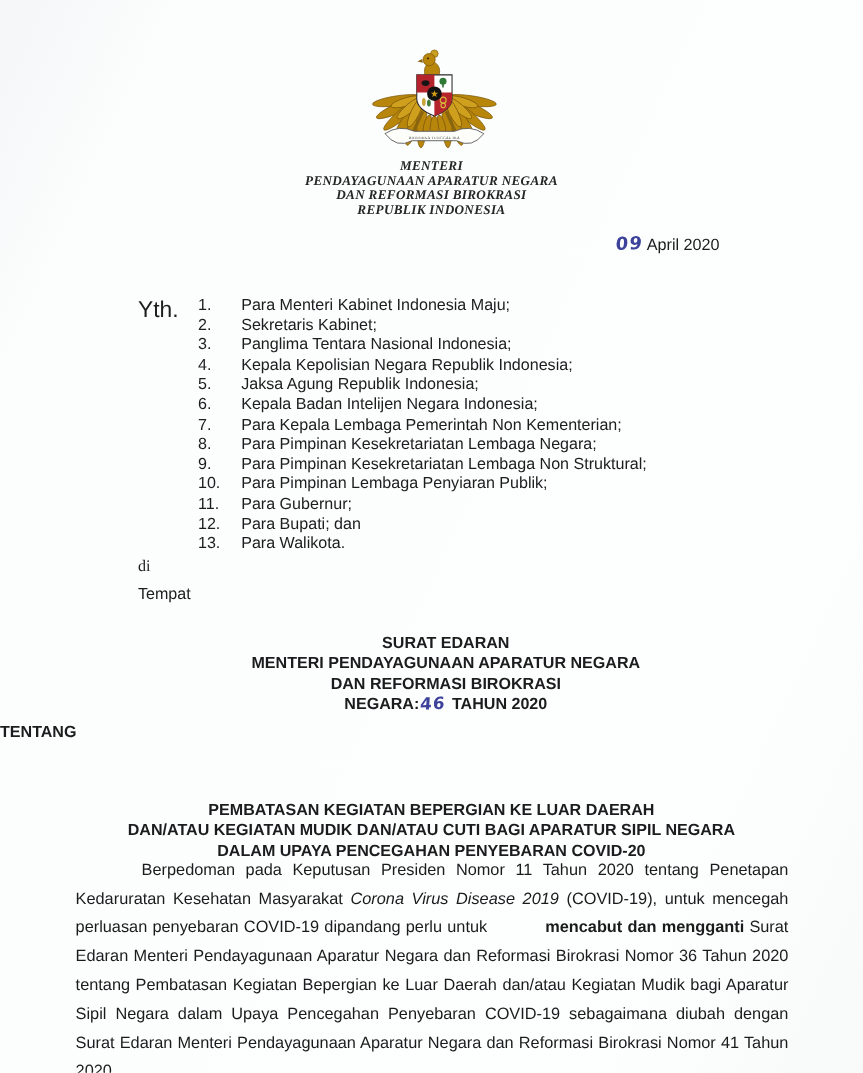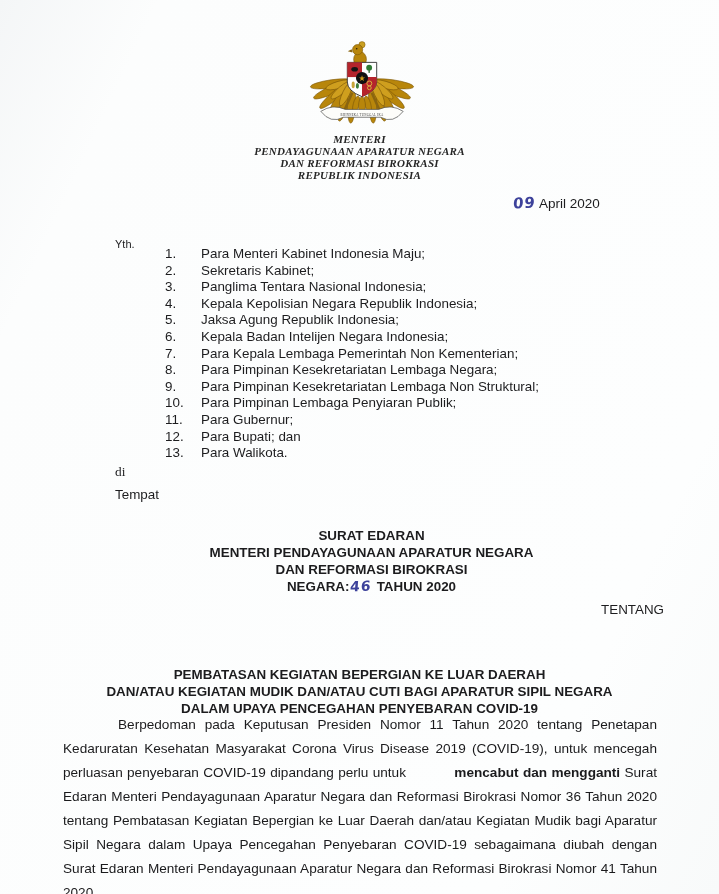--- a/index.html
+++ b/index.html
@@ -21,42 +21,42 @@
     letter-spacing:0.25px;color:#262626;font-style:italic;
   }
   .date-line{position:absolute;top:194px;left:513px;font-size:13.5px;white-space:nowrap;}
   .handwriting{
     color:#3d429b;font-weight:700;
     display:inline-block;transform:rotate(-2deg) skewX(-6deg);
     font-size:15px;letter-spacing:1px;
     font-family:"DejaVu Sans",sans-serif;
   }
   .hw-nomor{font-size:14px;margin:0 1px 0 1px;}
-  .yth{position:absolute;top:238px;left:115px;font-size:11px;}
+  .yth{position:absolute;top:248px;left:115px;font-size:19px;}
   .recipients{position:absolute;top:246px;left:165px;width:480px;}
   .recip-row{display:flex;font-size:13.4px;line-height:16.6px;}
   .recip-num{width:36px;flex:none;}
   .recip-text{flex:1;}
   .di{position:absolute;top:464px;left:115px;font-size:13.4px;font-family:Liberation Serif, serif;}
   .tempat{position:absolute;top:487px;left:115px;font-size:13.4px;}
   .title-block{
     position:absolute;top:527px;left:12px;width:719px;
     text-align:center;font-weight:bold;font-size:13.4px;line-height:17px;color:#1c1c1e;
   }
-  .tentang{position:absolute;top:602px;left:0;width:664px;text-align:right;font-weight:normal;font-size:13.4px;}
+  .tentang{position:absolute;top:602px;left:0;width:664px;text-align:left;font-weight:bold;font-size:13.4px;}
   .subject-block{
     position:absolute;top:631px;left:0;width:719px;
     text-align:center;font-weight:bold;font-size:13.4px;line-height:17px;color:#1c1c1e;margin-top:35px;
   }
   .body-par{
     position:absolute;top:699px;left:63px;width:594px;
     font-size:13.6px;line-height:24px;
     text-align:justify;text-indent:55px;color:#1b1b1d;
   }
-  .seg-italic{}
+  .seg-italic{font-style:italic;}
   .seg-bold{font-weight:bold;margin-left:44px;}
 </style>
 </head>
 <body>
 
 <div class="page">
 
   <svg class="emblem" viewBox="0 0 120 100" aria-hidden="true">
 
     <g fill="#b8860b" stroke="#7a5608" stroke-width="0.6">
@@ -196,18 +196,18 @@
     <div>
       <span>NEGARA:</span><span class="handwriting hw-nomor">46</span><span> TAHUN 2020</span>
     </div>
   </div>
 
   <div class="tentang">TENTANG</div>
 
   <div class="subject-block">
     <div>PEMBATASAN KEGIATAN BEPERGIAN KE LUAR DAERAH</div>
     <div>DAN/ATAU KEGIATAN MUDIK DAN/ATAU CUTI BAGI APARATUR SIPIL NEGARA</div>
-    <div>DALAM UPAYA PENCEGAHAN PENYEBARAN COVID-19</div>
+    <div>DALAM UPAYA PENCEGAHAN PENYEBARAN COVID-20</div>
   </div>
 
   <p class="body-par"><span>Berpedoman pada Keputusan Presiden Nomor 11 Tahun 2020 tentang Penetapan Kedaruratan Kesehatan Masyarakat </span><span class="seg-italic">Corona Virus Disease 2019</span><span> (COVID-19), untuk mencegah perluasan penyebaran COVID-19 dipandang perlu untuk </span><span class="seg-bold">mencabut dan mengganti</span><span> Surat Edaran Menteri Pendayagunaan Aparatur Negara dan Reformasi Birokrasi Nomor 36 Tahun 2020 tentang Pembatasan Kegiatan Bepergian ke Luar Daerah dan/atau Kegiatan Mudik bagi Aparatur Sipil Negara dalam Upaya Pencegahan Penyebaran COVID-19 sebagaimana diubah dengan Surat Edaran Menteri Pendayagunaan Aparatur Negara dan Reformasi Birokrasi Nomor 41 Tahun 2020.</span></p>
 
 </div>
 
 </body></html>

